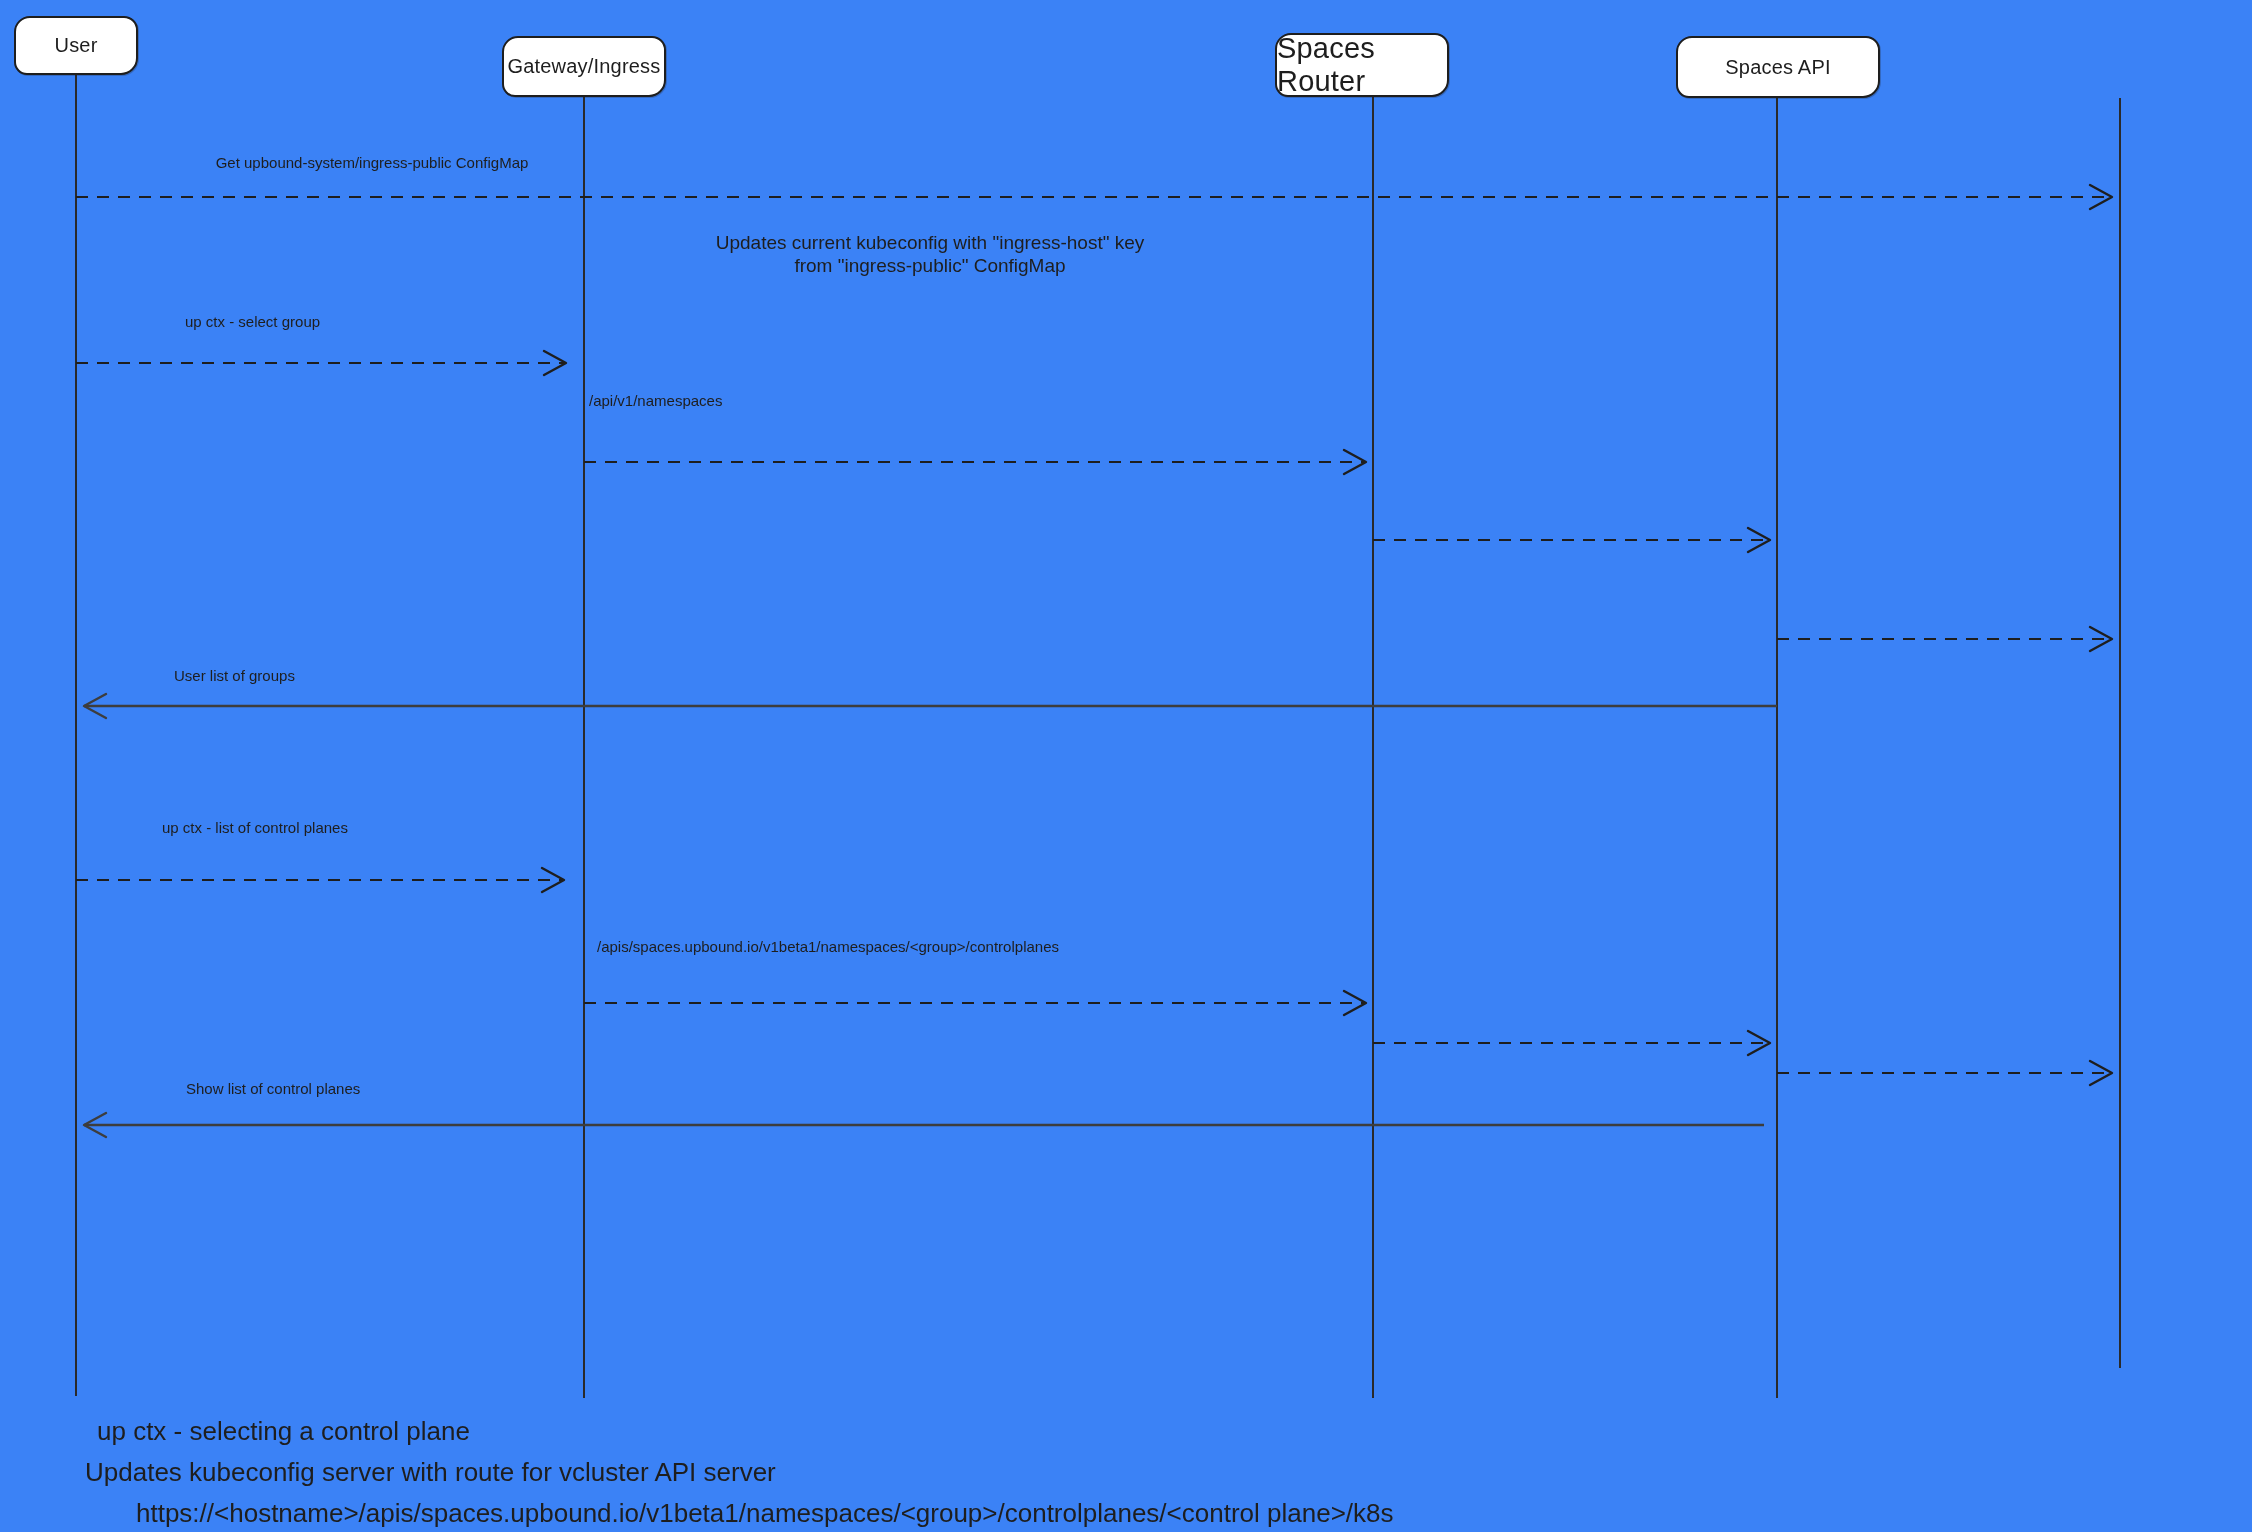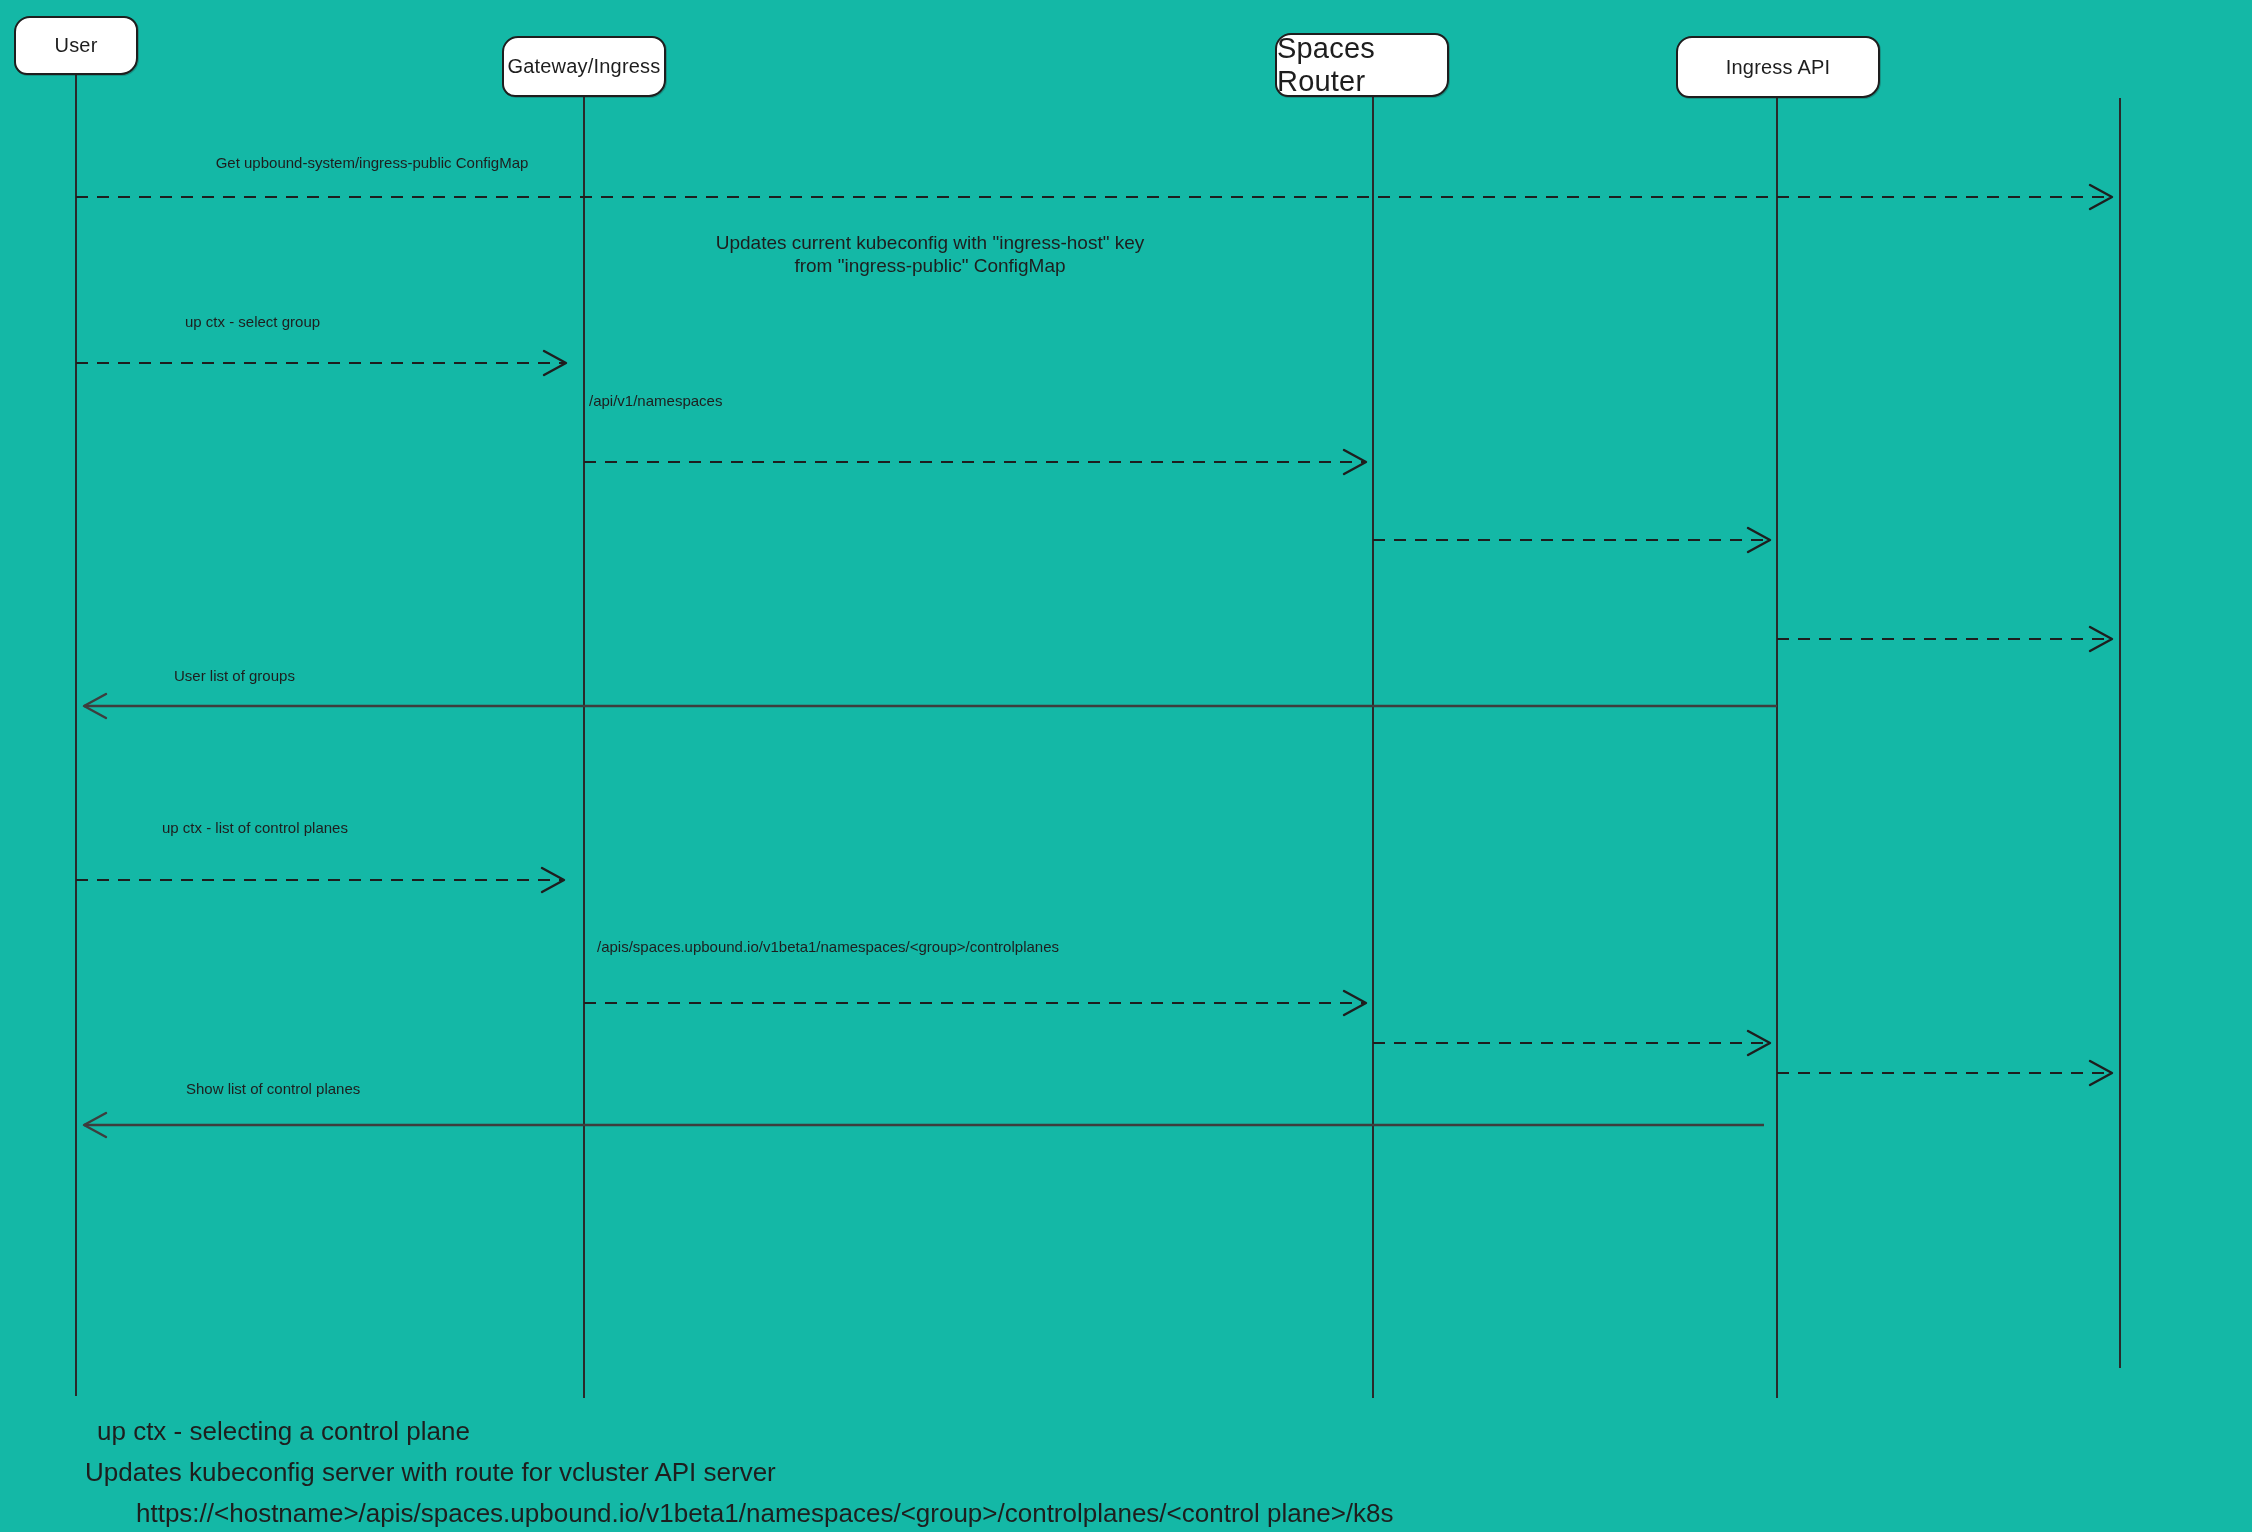--- a/index.html
+++ b/index.html
@@ -4,21 +4,21 @@
 <style>
   html, body {
     margin: 0;
     padding: 0;
     background: #ffffff;
   }
   #canvas {
     position: relative;
     width: 2252px;
     height: 1532px;
-    background: #14b8a6;
+    background: #3b82f6;
     font-family: "Liberation Sans", sans-serif;
     color: #1e1e1e;
     overflow: hidden;
   }
   #arrow-layer {
     position: absolute;
     left: 0;
     top: 0;
     width: 2252px;
     height: 1532px;
@@ -96,21 +96,21 @@
     <line x1="1777" y1="1073" x2="2112" y2="1073" stroke="#1e1e1e" stroke-width="2" stroke-dasharray="12 9" marker-end="url(#head-dark)"></line>
     <line x1="1764" y1="1125" x2="84" y2="1125" stroke="#3d3d3d" stroke-width="2.4" marker-end="url(#head-gray)"></line>
   </svg>
 
   <div class="actor-box" style="left:14px; top:16px; width:124px; height:59px;">User</div>
 
   <div class="actor-box" style="left:502px; top:36px; width:164px; height:61px;">Gateway/Ingress</div>
 
   <div class="actor-box" style="left:1275px; top:33px; width:174px; height:64px; font-size:29px;">Spaces Router</div>
 
-  <div class="actor-box" style="left:1676px; top:36px; width:204px; height:62px;">Ingress API</div>
+  <div class="actor-box" style="left:1676px; top:36px; width:204px; height:62px;">Spaces API</div>
 
 
   <div class="msg-label centered" style="left:372px; top:154px;">Get upbound-system/ingress-public ConfigMap</div>
 
   <div class="note-block" style="left:930px; top:231px;">
     <div>Updates current kubeconfig with "ingress-host" key</div>
     <div>from "ingress-public" ConfigMap</div>
   </div>
 
   <div class="msg-label" style="left:185px; top:313px;">up ctx - select group</div>

